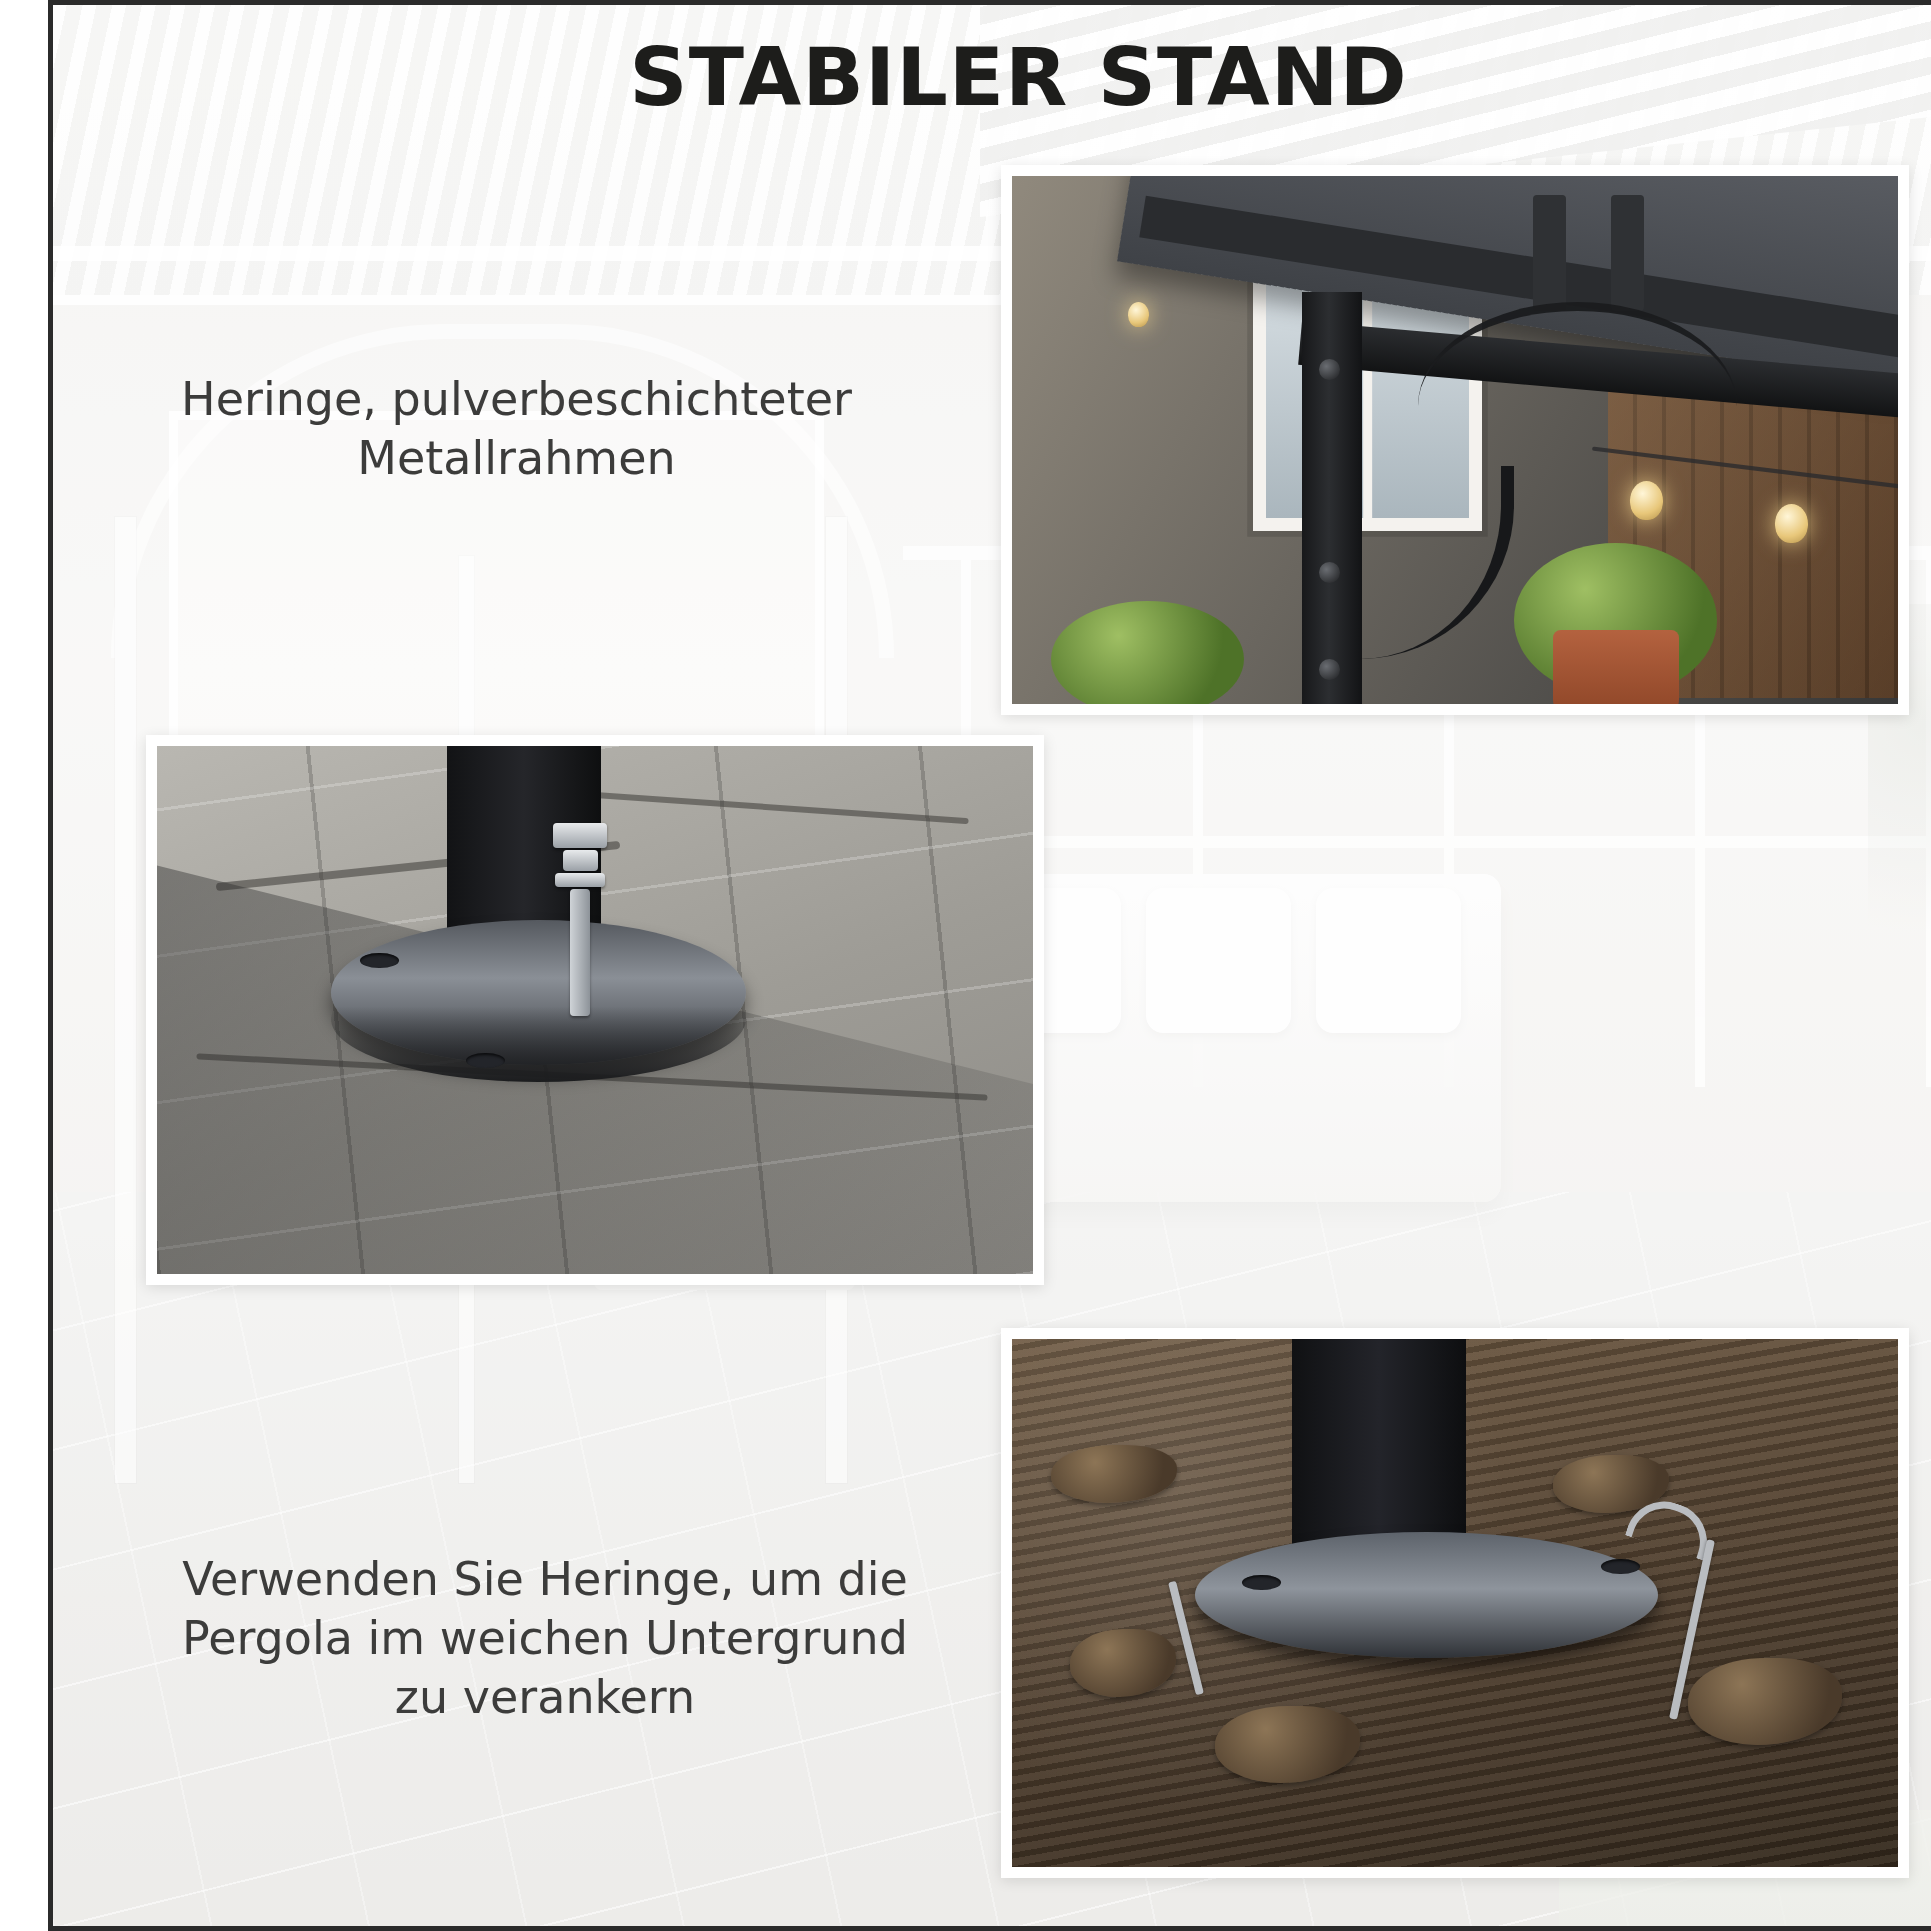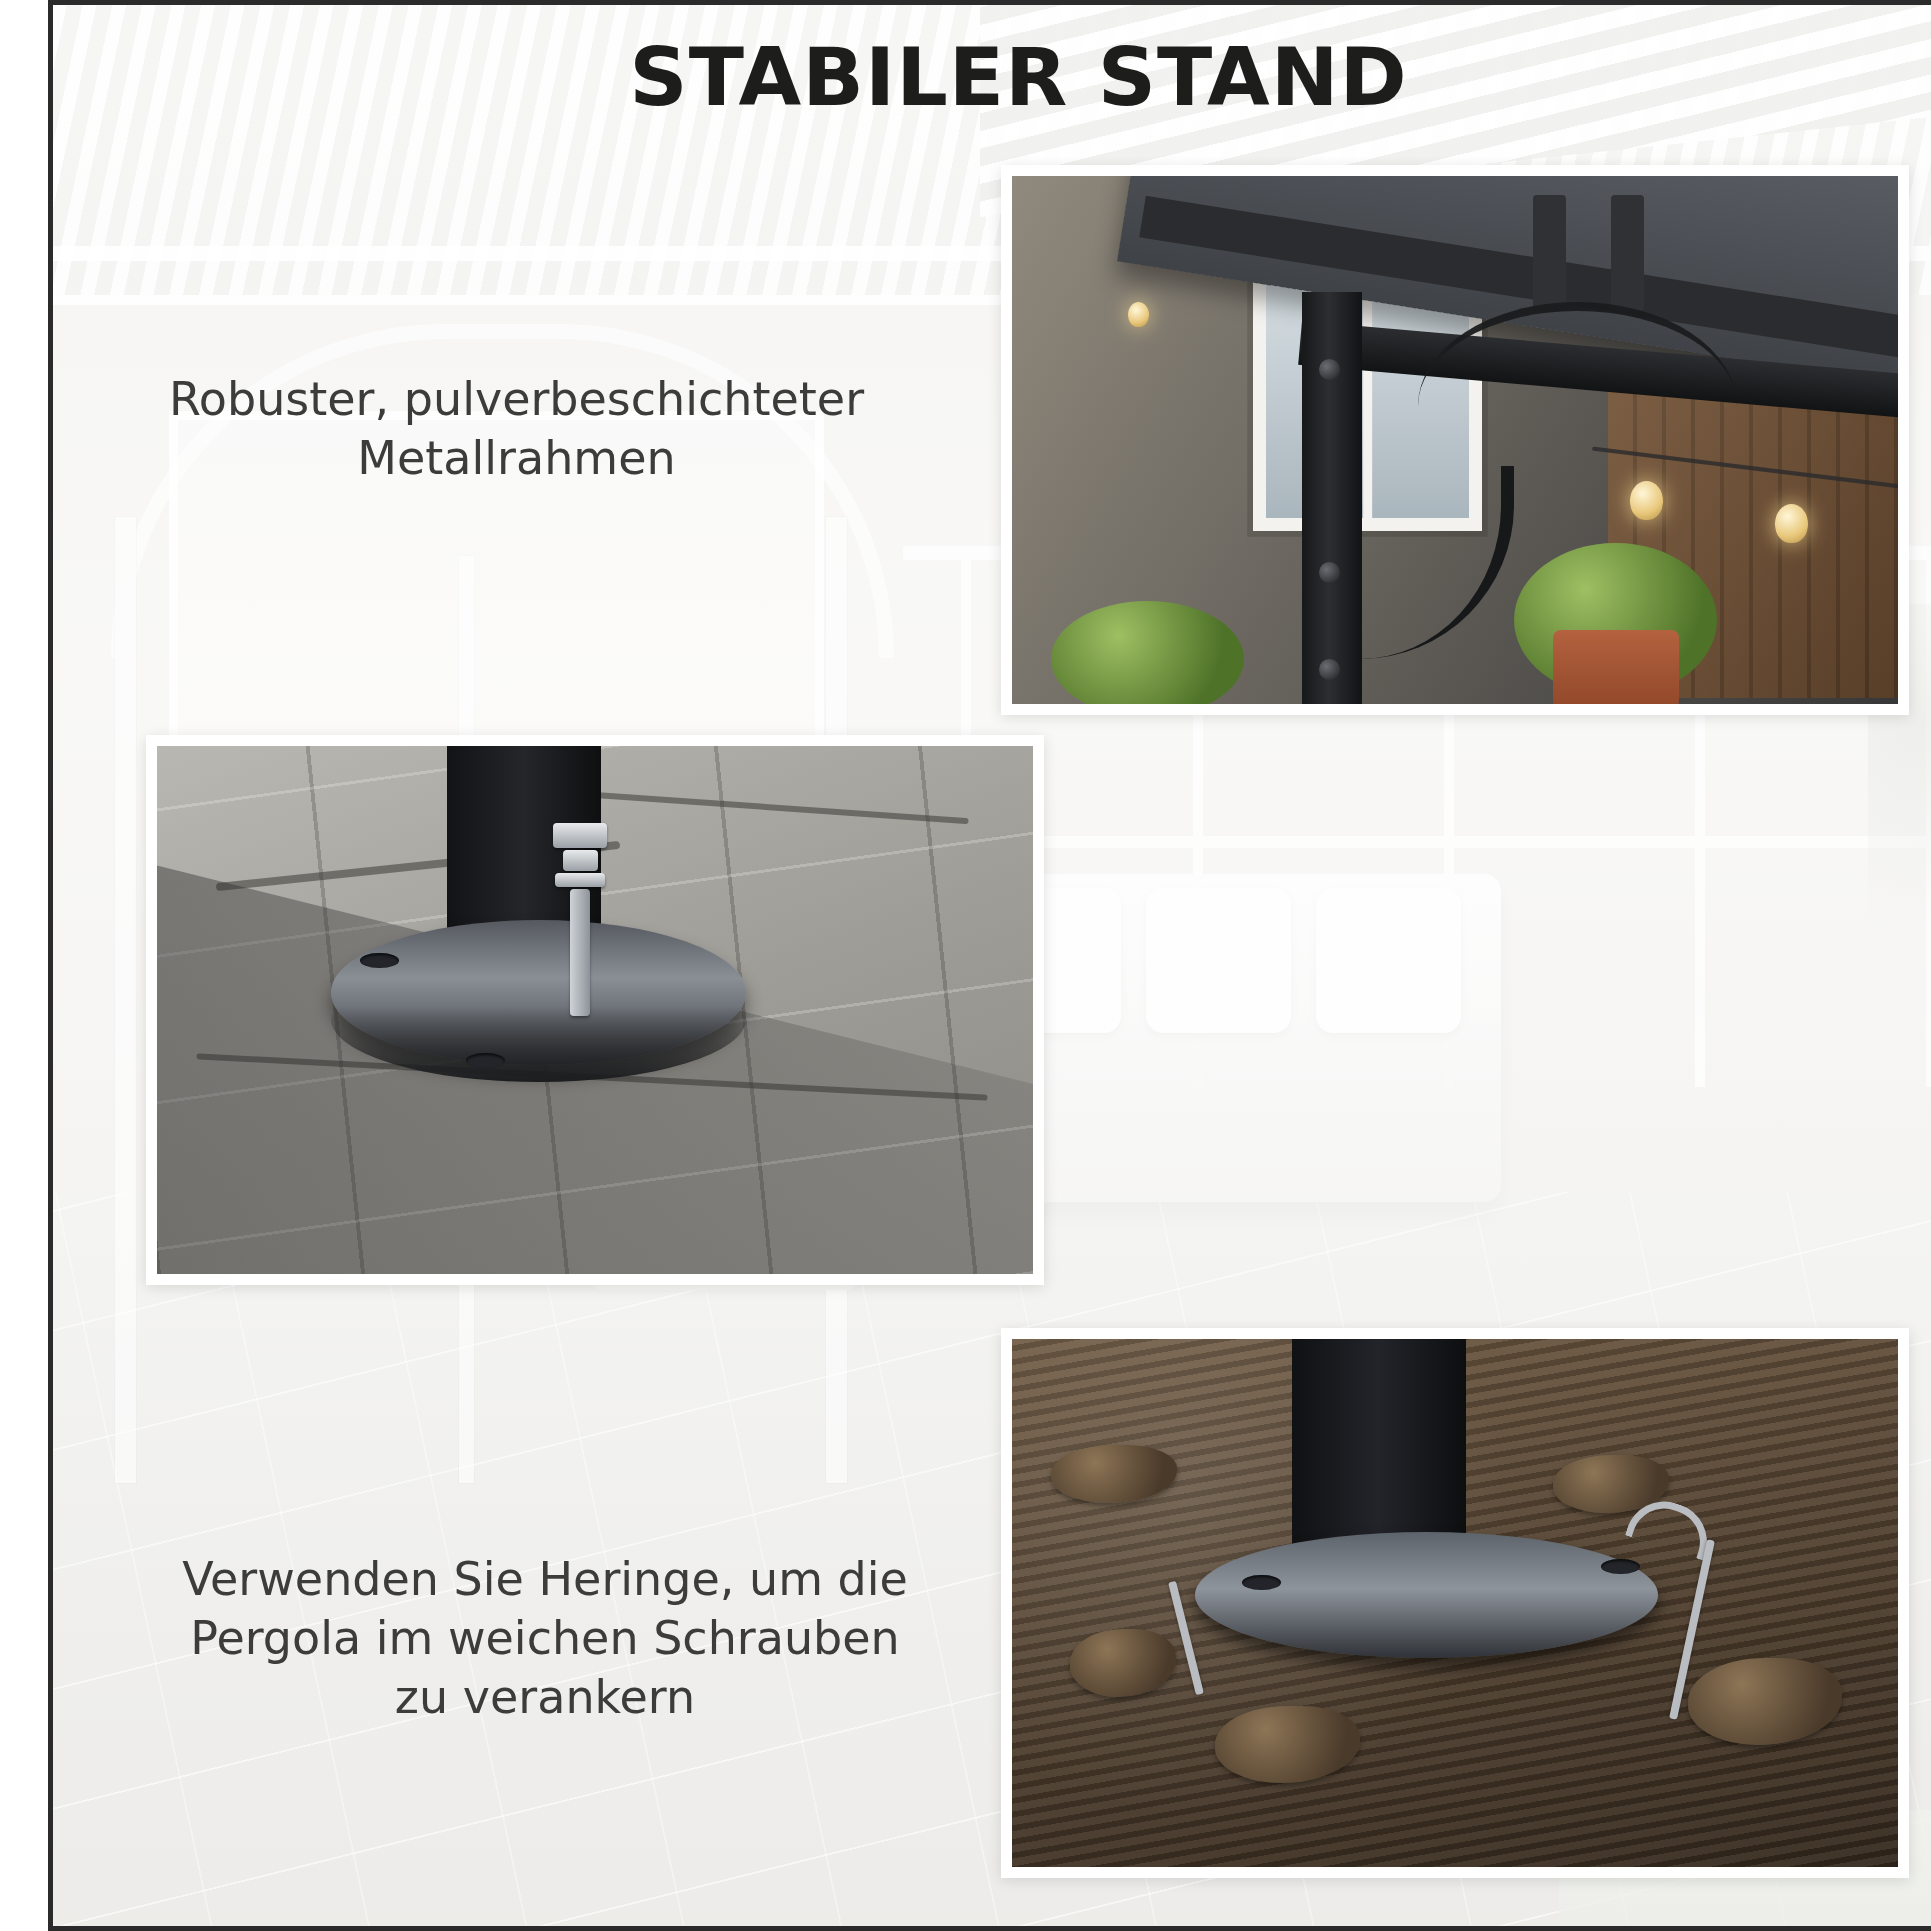--- a/index.html
+++ b/index.html
@@ -435,17 +435,17 @@
       <div class="plate3"></div>
       <div class="hole" style="left:589px;top:220px;"></div>
       <div class="hole" style="left:230px;top:236px;"></div>
 
       <div class="peg-bend" style="left:618px;top:164px;transform:rotate(18deg);"></div>
       <div class="peg" style="left:676px;top:199px;height:183px;transform:rotate(12deg);"></div>
       <div class="peg" style="left:170px;top:241px;height:116px;transform:rotate(-14deg);"></div>
     </div>
   </div>
 
-  <div class="caption" id="cap-frame">Robuster, pulverbeschichteter Metallrahmen</div>
-  <div class="caption" id="cap-pegs">Verwenden Sie Heringe, um die Pergola im weichen Schrauben zu verankern</div>
+  <div class="caption" id="cap-frame">Heringe, pulverbeschichteter Metallrahmen</div>
+  <div class="caption" id="cap-pegs">Verwenden Sie Heringe, um die Pergola im weichen Untergrund zu verankern</div>
 
 </div>
 
 
 </body></html>

